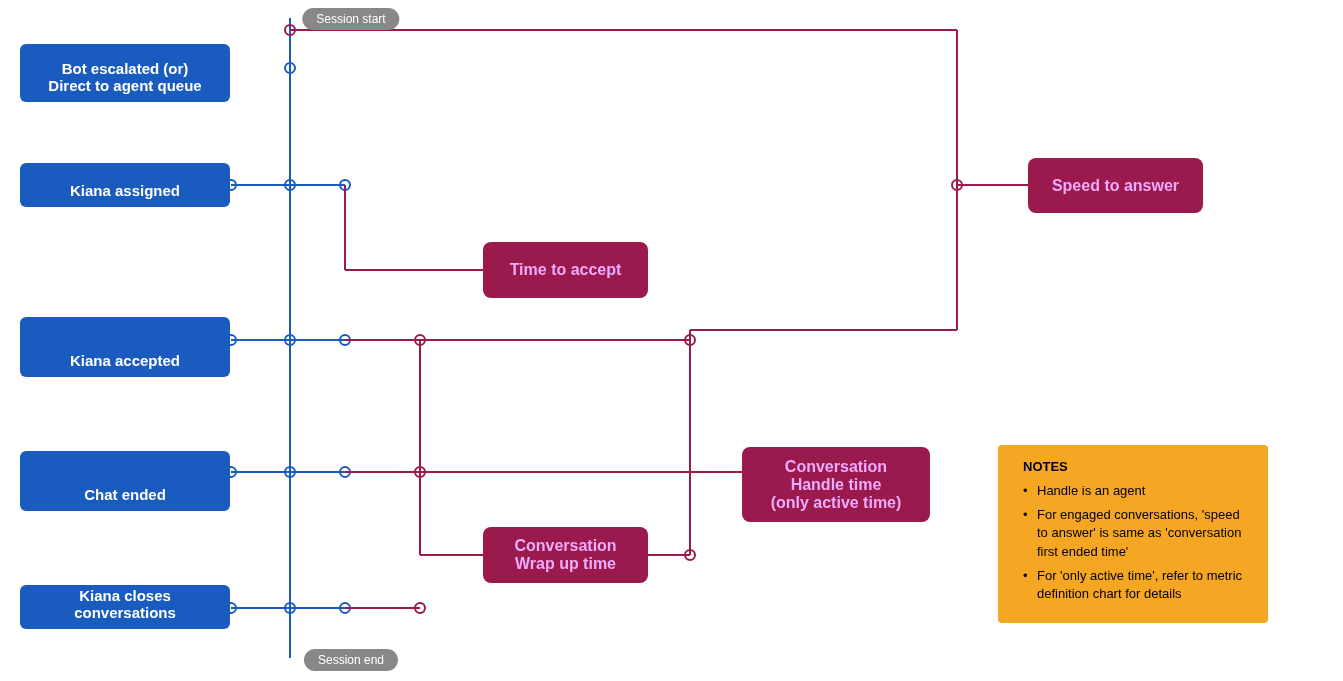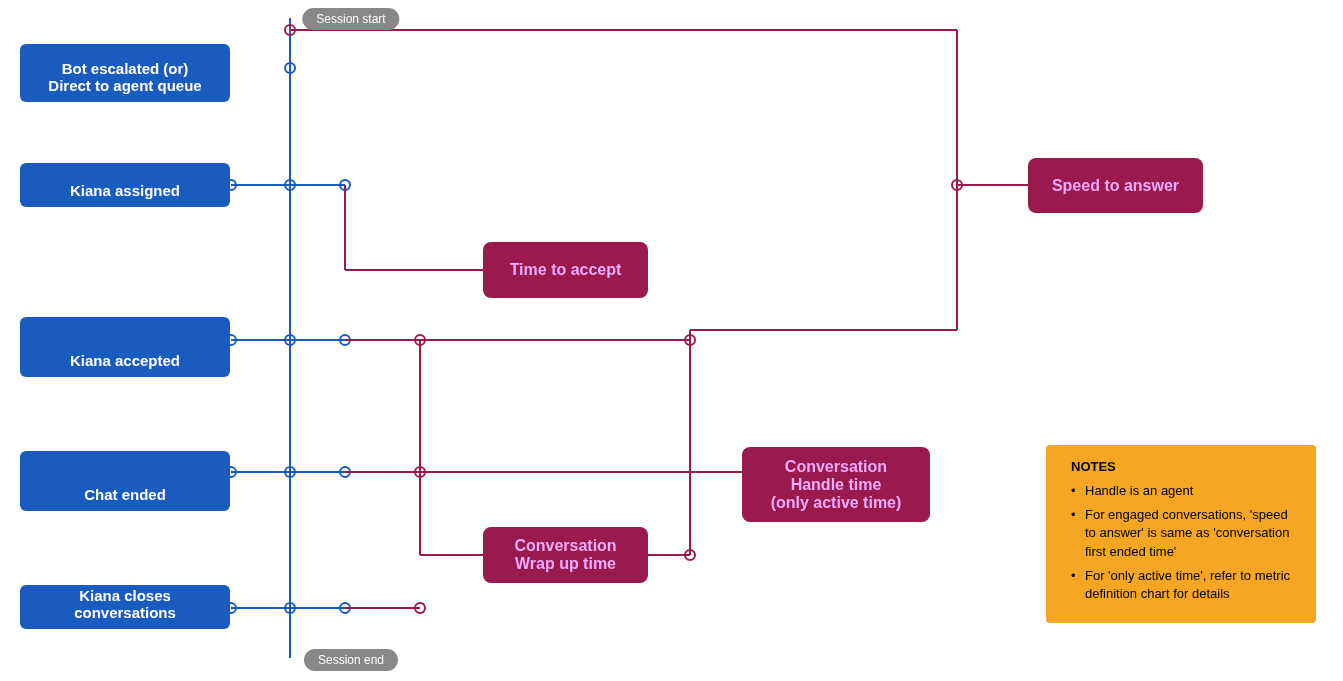--- a/index.html
+++ b/index.html
@@ -217,21 +217,21 @@
     <span style="white-space:pre-line;">Conversation
 Handle time
 (only active time)</span>
   </div>
 
   <div class="metric-box" style="top:527px; left:483px; width:165px; height:56px;">
     <span style="white-space:pre-line;">Conversation
 Wrap up time</span>
   </div>
 
-  <div class="notes-box" style="top:445px; left:1046px;padding-left:25px;">
+  <div class="notes-box" style="top:445px; left:998px;padding-left:25px;">
     <div class="notes-title">NOTES</div>
     <ul>
       <li>Handle is an agent</li>
       <li>For engaged conversations, 'speed to answer' is same as 'conversation first ended time'</li>
       <li>For 'only active time', refer to metric definition chart for details</li>
     </ul>
   </div>
 
 </div>
 

